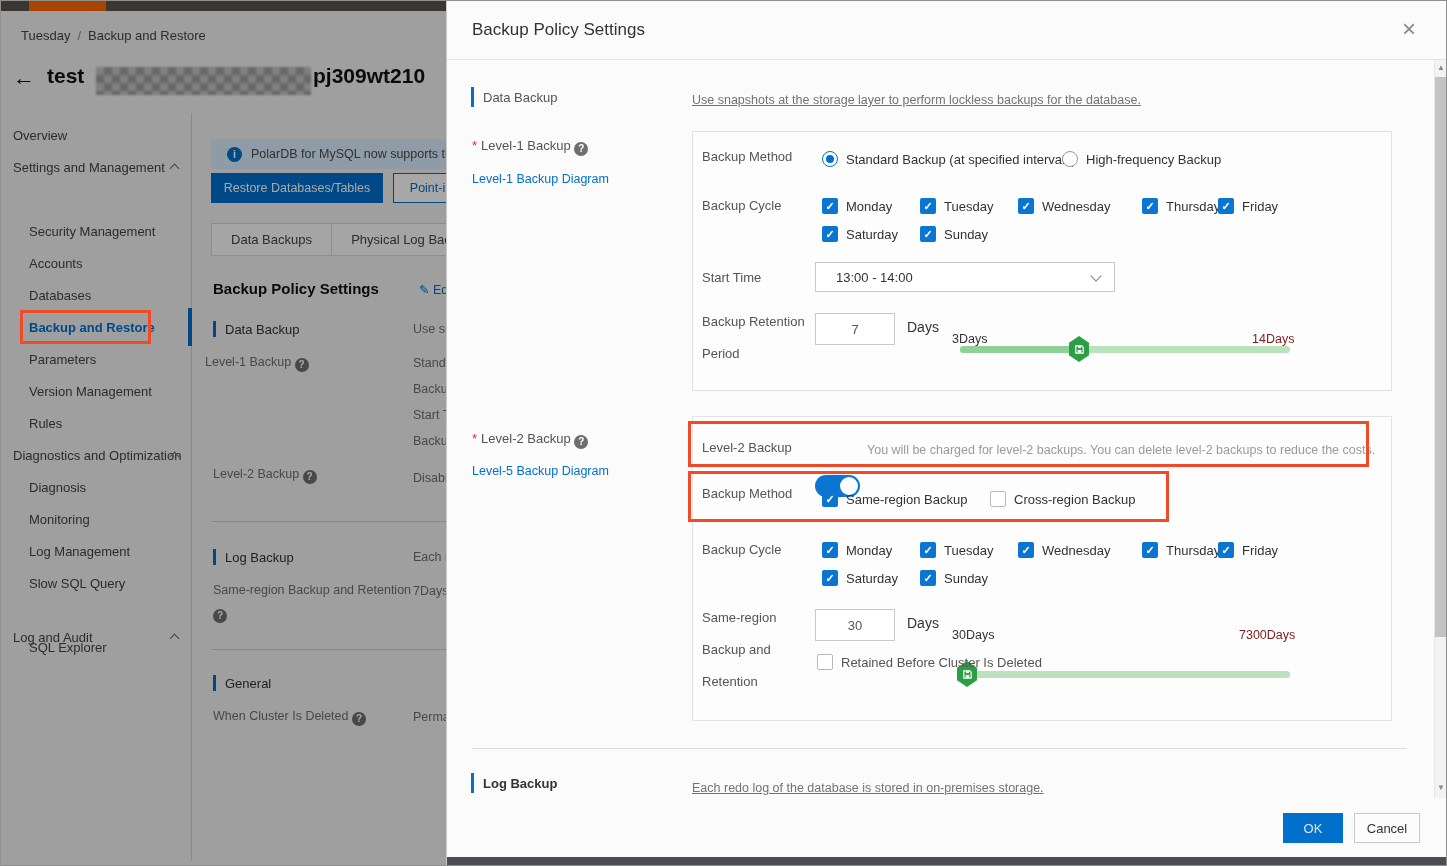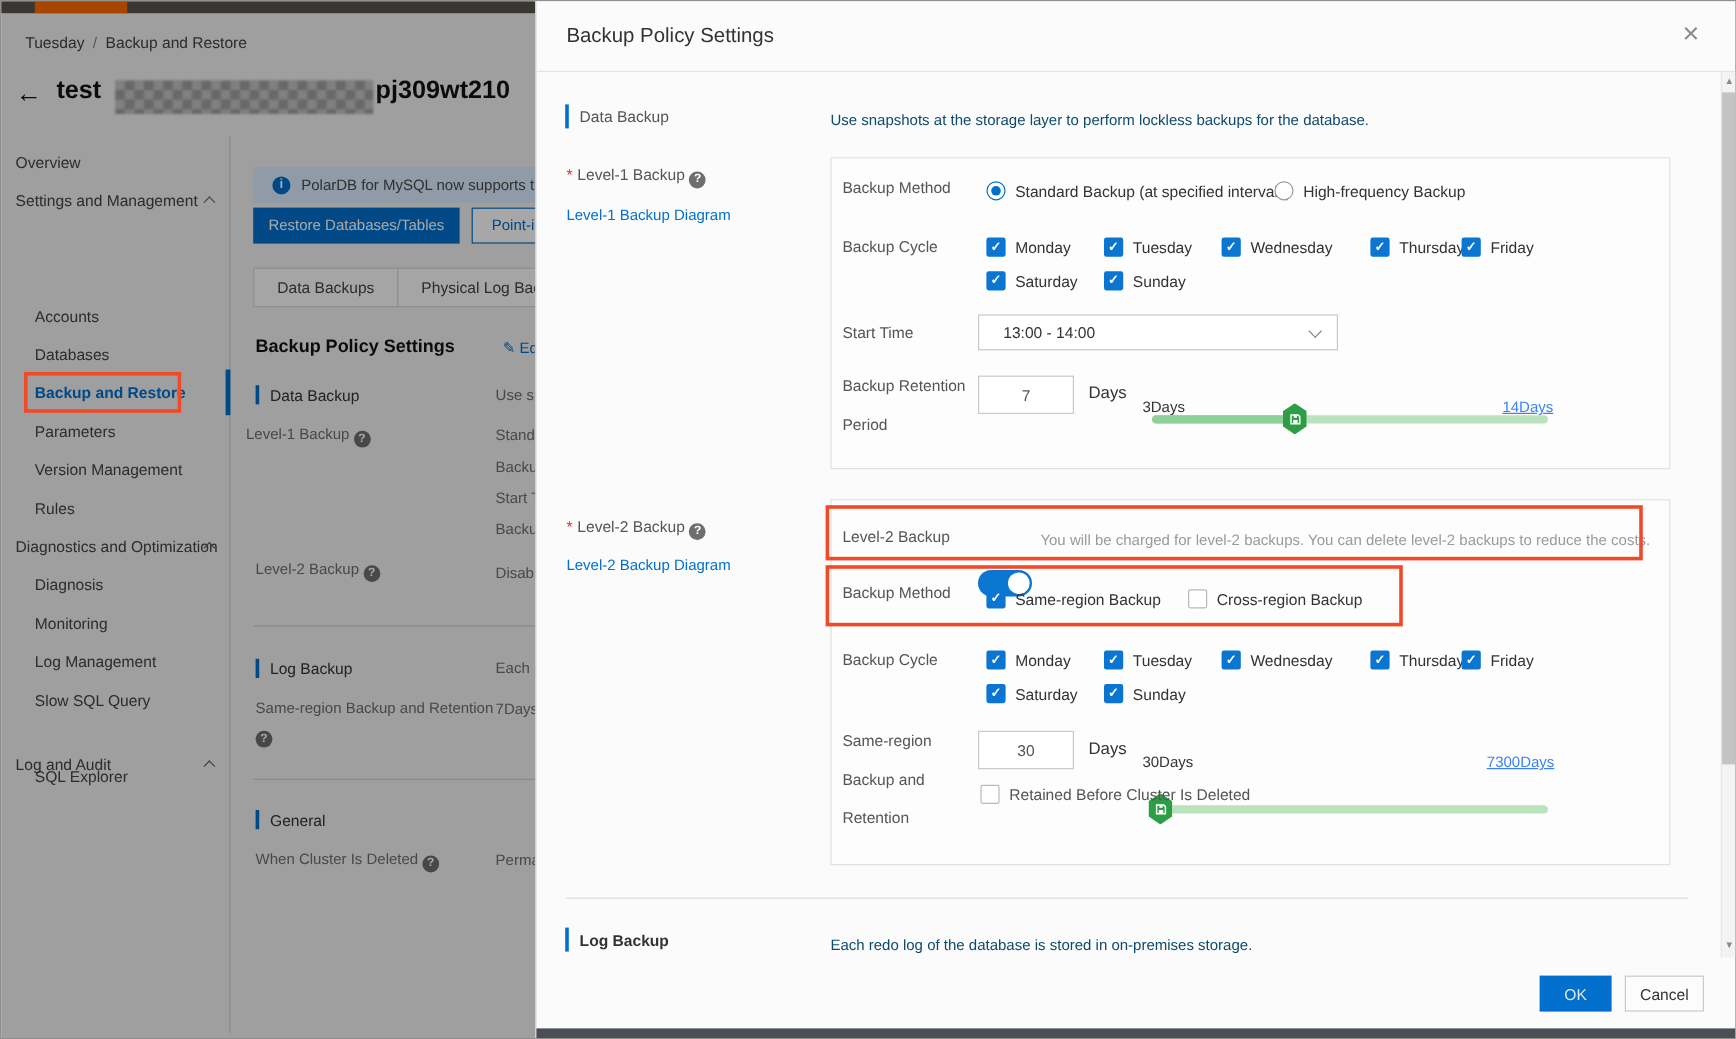--- a/index.html
+++ b/index.html
@@ -47,40 +47,40 @@
   .modal { left:445px; top:0; width:1002px; height:866px; background:#fbfbfb; border-left:1px solid #c9c9c9; }
   .m-title { left:25px; top:19px; font-size:17px; color:#333; }
   .m-close { left:955px; top:14px; font-size:24px; color:#8a8a8a; cursor:pointer; }
   .m-hdiv { left:0; top:58px; width:1002px; height:1px; background:#e4e4e4; }
   .nav-active { display:flex; align-items:center; gap:9px; }
   .nav-bar { width:3px; height:20px; background:#0070cc; }
   .nav-label { font-size:13px; color:#555; }
   .nav-label b { color:#333; }
   .req { color:#f5222d; margin-right:4px; }
   .m-link { font-size:12.5px; color:#0070cc; cursor:pointer; }
-  .m-desc { font-size:12.5px; color:#0c4a6e; }
+  .m-desc { font-size:12.5px; color:#737373;text-decoration:underline; }
   .gbox { border:1px solid #e2e2e2; background:#fdfdfd; }
   .f-label { font-size:13px; color:#555; line-height:32px; }
   .radio { width:16px; height:16px; border-radius:50%; border:1px solid #0070cc; background:#fff; position:relative; flex:0 0 auto; }
   .radio.sel::after { content:""; position:absolute; inset:3px; border-radius:50%; background:#0070cc; }
   .radio.un { border-color:#9a9a9a; }
   .opt { display:flex; align-items:center; gap:8px; font-size:13px; color:#333; }
   .cb { width:16px; height:16px; background:#0b76d2; border-radius:2px; position:relative; flex:0 0 auto; }
   .cb::after { content:"✓"; position:absolute; left:0; top:0; width:100%; text-align:center; color:#fff; font-size:11px; line-height:16px; font-weight:bold; }
   .cb.un { background:#fff; border:1px solid #b9b9b9; }
   .cb.un::after { content:""; }
   .selbox { width:300px; height:30px; border:1px solid #c9c9c9; background:#fff; display:flex; align-items:center; font-size:13px; color:#333; padding-left:20px; position:relative; }
   .sel-chev { position:absolute; right:14px; top:9px; width:8px; height:8px; border-right:1.5px solid #888; border-bottom:1.5px solid #888; transform:rotate(45deg); }
   .numbox { width:80px; height:32px; border:1px solid #c9c9c9; background:#fff; font-size:13px; color:#555; text-align:center; font-family:"Liberation Sans",sans-serif; }
   .unit { font-size:14px; color:#333; }
   .track { height:7px; border-radius:4px; background:#b9e2bd; position:relative; }
   .track .fill { position:absolute; left:0; top:0; bottom:0; background:#8fd098; border-radius:4px; }
   .handle { position:absolute; top:-10px; width:20px; height:26px; background:#2d9e45; clip-path:polygon(50% 0,100% 26%,100% 74%,50% 100%,0 74%,0 26%); display:flex; align-items:center; justify-content:center; cursor:pointer; }
   .sl-min { font-size:12.5px; color:#333; }
-  .sl-max { font-size:12.5px; color:#3b82f6;text-decoration:underline; }
+  .sl-max { font-size:12.5px; color:#7f1d1d; }
   .toggle { width:45px; height:22px; border-radius:11px; background:#0b76d2; position:relative; cursor:pointer; }
   .toggle::after { content:""; position:absolute; right:2px; top:2px; width:18px; height:18px; border-radius:50%; background:#fff; }
   .note { font-size:12.5px; color:#9a9a9a; }
   .m-div2 { left:25px; top:747px; width:935px; height:1px; background:#dcdcdc; }
   .btn-ok { left:836px; top:812px; width:60px; height:30px; background:#0070cc; color:#e5e5e5; font-size:13px; display:flex; align-items:center; justify-content:center; cursor:pointer; }
   .btn-cancel { left:907px; top:812px; width:66px; height:30px; background:#fcfcfc; border:1px solid #c9c9c9; color:#333; font-size:13px; display:flex; align-items:center; justify-content:center; cursor:pointer; }
   .sbar-track { left:987px; top:59px; width:14px; height:738px; background:#f3f3f3; border-left:1px solid #e6e6e6; }
   .sbar-thumb { left:988px; top:76px; width:12px; height:560px; background:#c3c3c3; }
   .sbar-arrow { left:989px; width:10px; font-size:8px; color:#8a8a8a; text-align:center; cursor:pointer; }
   .m-bottom { left:0px; top:856px; width:1002px; height:10px; background:#4b4f55; }
@@ -108,20 +108,23 @@
 
   <div class="abs side-sep"></div>
   <div class="abs active-bar"></div>
 
   <div class="abs side-item" style="left:12px;top:118px">
       <span>Overview</span>
     </div>
   <div class="abs side-item" style="left:12px;top:150px">
       <span>Settings and Management</span>
       <span class="chev-up" style="left:158px"></span>
+    </div>
+  <div class="abs side-item" style="left:28px;top:214px">
+      <span>Security Management</span>
     </div>
   <div class="abs side-item" style="left:28px;top:246px">
       <span>Accounts</span>
     </div>
   <div class="abs side-item" style="left:28px;top:278px">
       <span>Databases</span>
     </div>
   <div class="abs side-item active" style="left:28px;top:310px">
       <span>Backup and Restore</span>
     </div>
@@ -209,21 +212,21 @@
       <span class="nav-bar"></span>
       <span class="nav-label">Data Backup</span>
     </div>
     <div class="abs nav-label" style="left:25px;top:137px">
       <span class="req">*</span><span>Level-1 Backup</span> <span class="help">?</span>
     </div>
     <div class="abs m-link" style="left:25px;top:171px">Level-1 Backup Diagram</div>
     <div class="abs nav-label" style="left:25px;top:430px">
       <span class="req">*</span><span>Level-2 Backup</span> <span class="help">?</span>
     </div>
-    <div class="abs m-link" style="left:25px;top:463px">Level-2 Backup Diagram</div>
+    <div class="abs m-link" style="left:25px;top:463px">Level-5 Backup Diagram</div>
 
     <div class="abs m-desc" style="left:245px;top:92px">Use snapshots at the storage layer to perform lockless backups for the database.</div>
 
     <div class="abs gbox" style="left:245px;top:130px;width:700px;height:260px"></div>
     <div class="abs f-label" style="left:255px;top:140px">Backup Method</div>
     <div class="abs opt" style="left:375px;top:150px">
       <span class="radio sel"></span>
         <span>Standard Backup (at specified intervals)</span>
     </div>
     <div class="abs opt" style="left:615px;top:150px">

